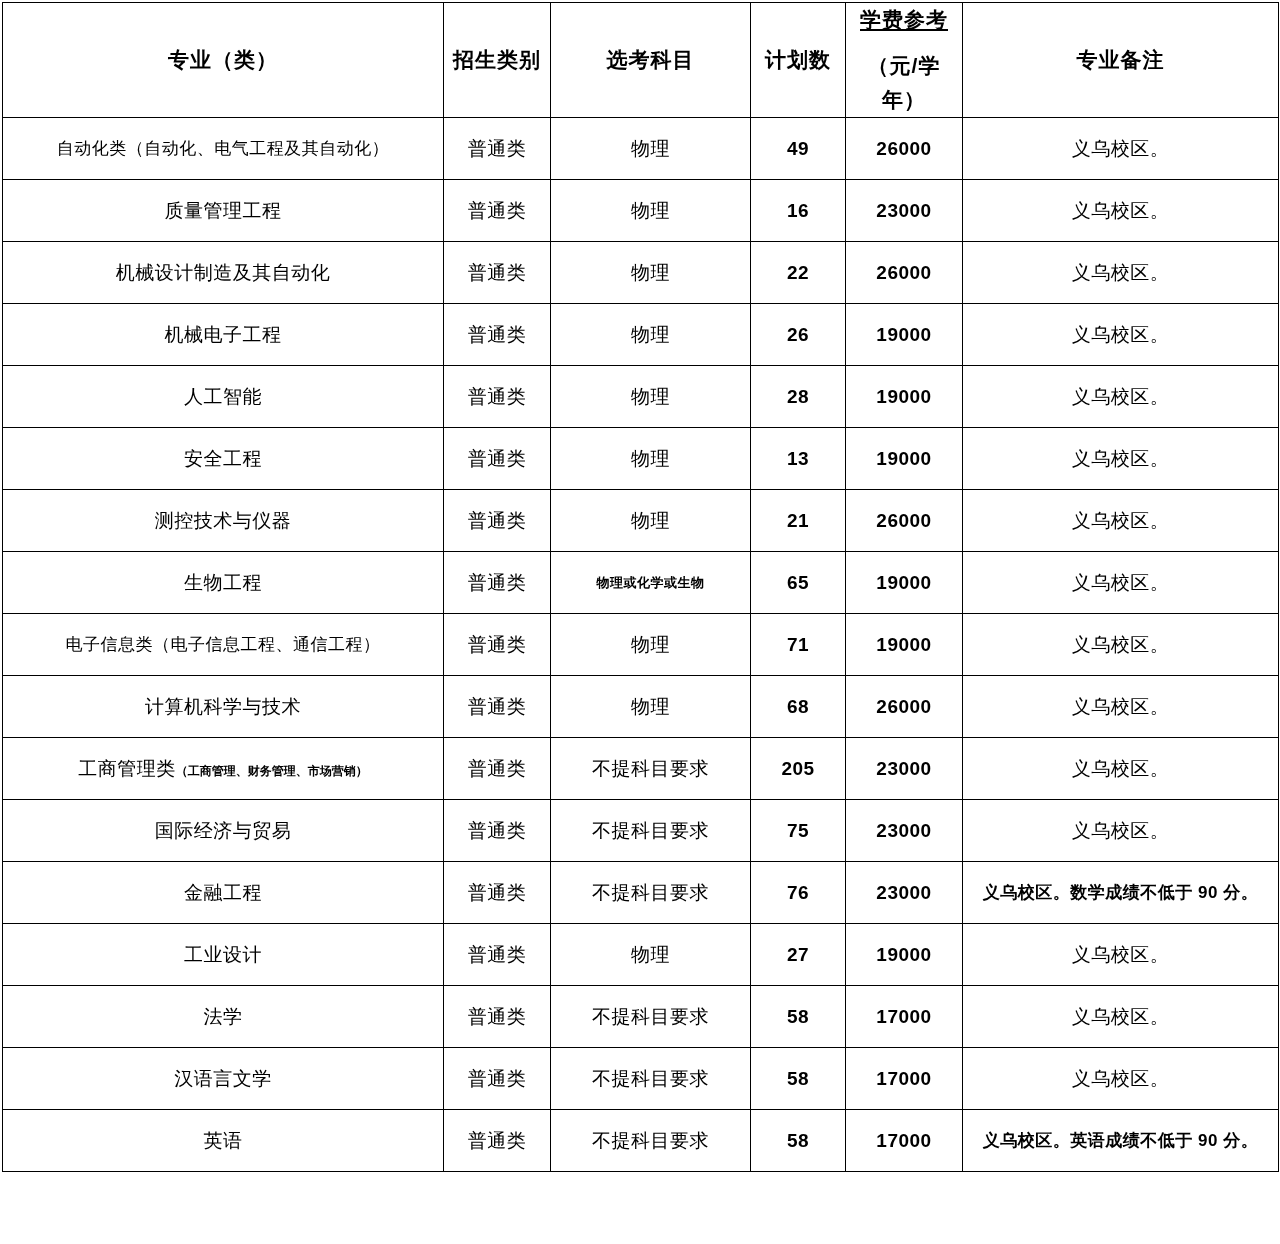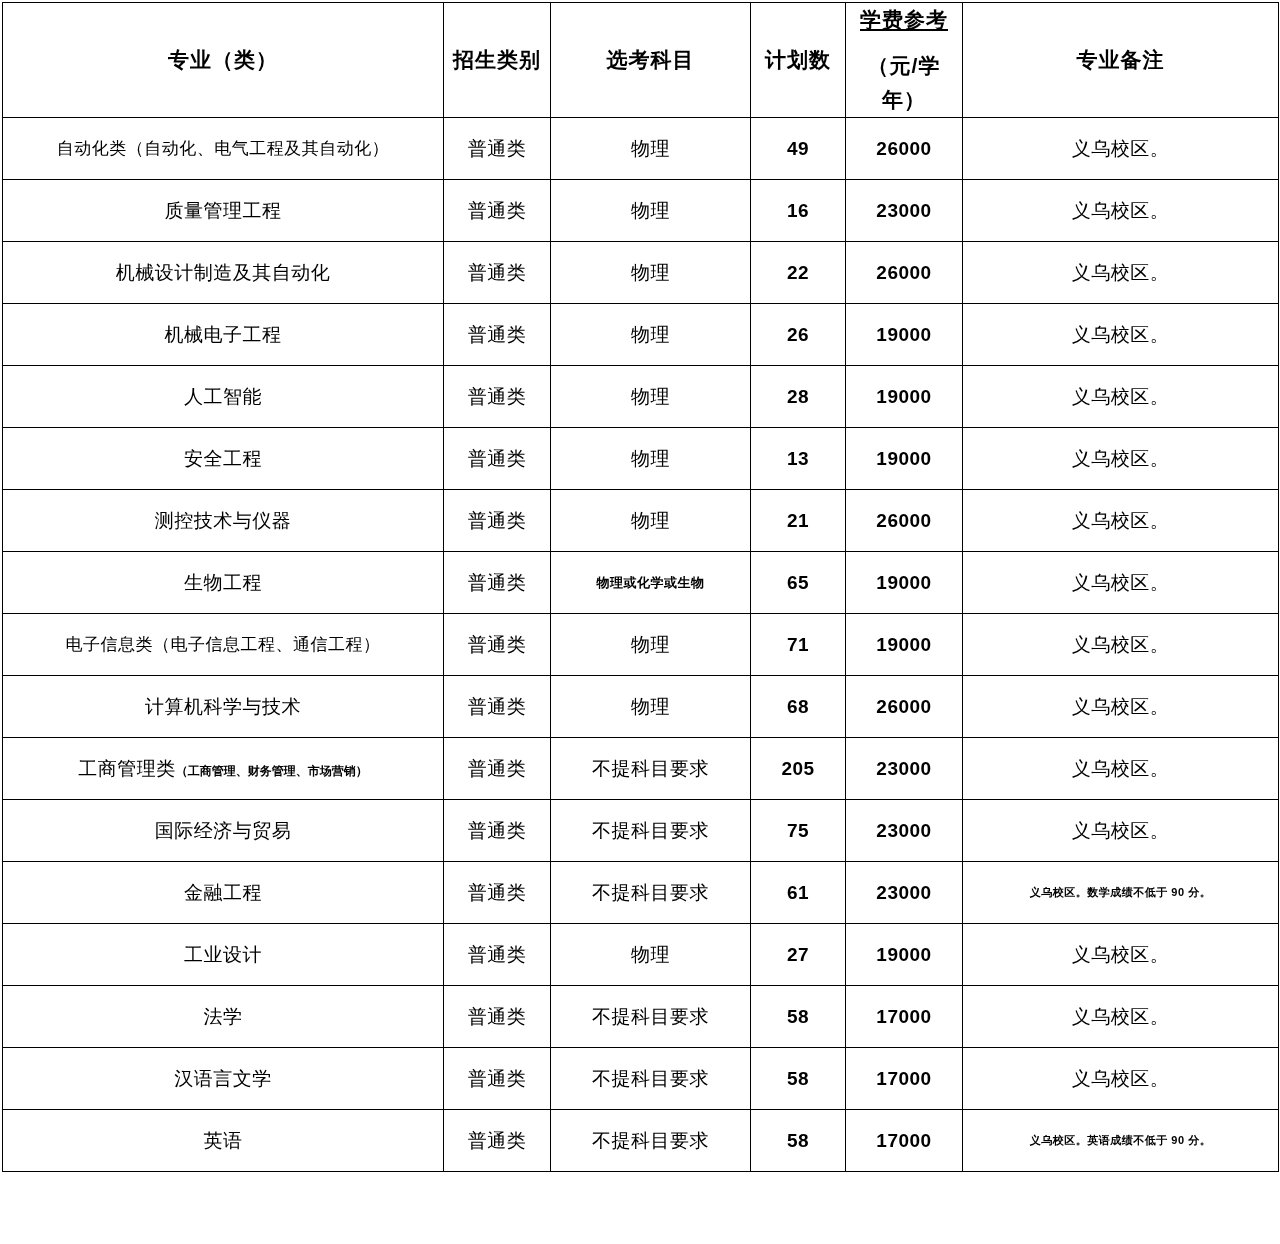--- a/index.html
+++ b/index.html
@@ -66,21 +66,21 @@
     font-size: 12px;
     font-weight: bold;
     letter-spacing: 0;
   }
   td.cat   { font-size: 18px; }
   td.subj  { font-size: 19px; }
   td.subj.long { font-size: 13px; font-weight: bold; margin-left: 12px; }
   td.plan  { font-weight: bold; font-size: 20px; }
   td.fee   { font-weight: bold; font-size: 20px; }
   td.note  { font-size: 18px; }
-  td.note.long { font-size: 11px; font-weight: bold; }
+  td.note.long { font-size: 17px; font-weight: bold; }
 </style>
 </head>
 <body>
 
 <div class="table-wrap">
   <table class="admissions">
     <colgroup>
       <col class="c-major">
       <col class="c-cat">
       <col class="c-subj">
@@ -195,21 +195,21 @@
           <td class="cat">普通类</td>
           <td class="subj">不提科目要求</td>
           <td class="plan">75</td>
           <td class="fee">23000</td>
           <td class="note">义乌校区。</td>
         </tr>
         <tr>
           <td class="major"><span>金融工程</span></td>
           <td class="cat">普通类</td>
           <td class="subj">不提科目要求</td>
-          <td class="plan">61</td>
+          <td class="plan">76</td>
           <td class="fee">23000</td>
           <td class="note long">义乌校区。数学成绩不低于 90 分。</td>
         </tr>
         <tr>
           <td class="major"><span>工业设计</span></td>
           <td class="cat">普通类</td>
           <td class="subj">物理</td>
           <td class="plan">27</td>
           <td class="fee">19000</td>
           <td class="note">义乌校区。</td>

